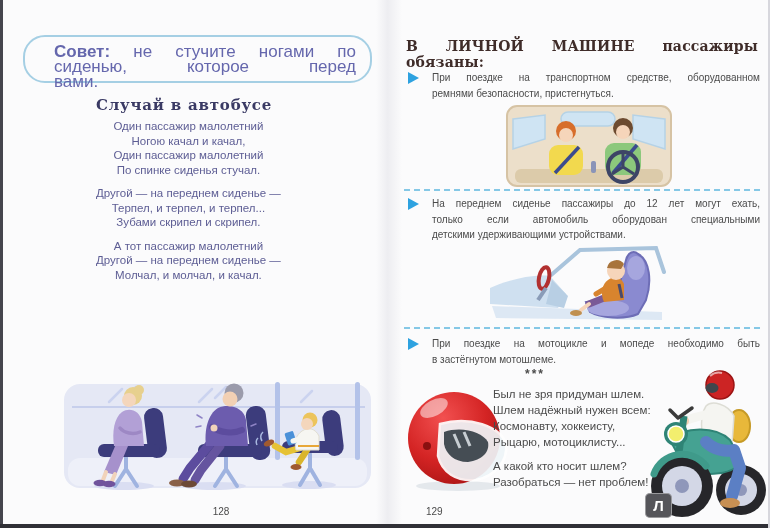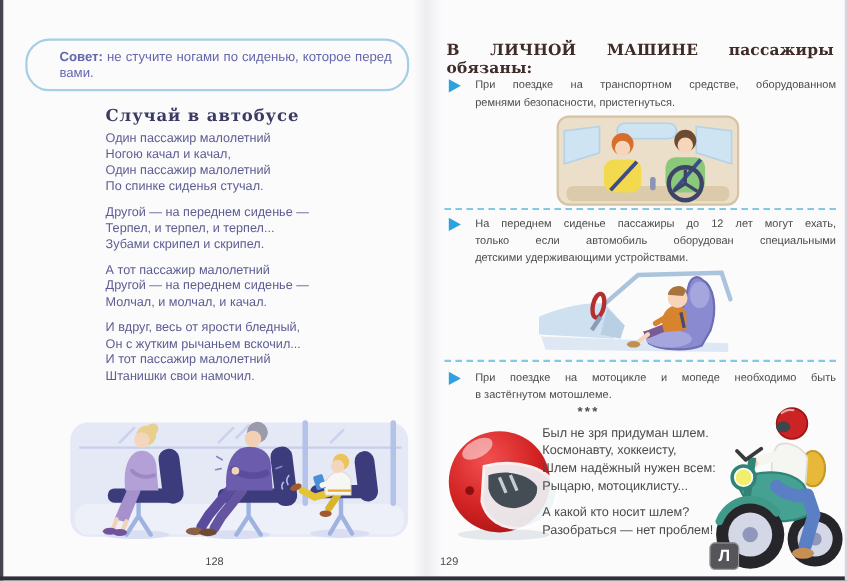--- a/index.html
+++ b/index.html
@@ -8,31 +8,31 @@
   
   .edge-l{position:absolute;left:0;top:0;width:3px;height:100%;background:#45454d;}
   .edge-b{position:absolute;left:0;bottom:0;width:100%;height:4px;background:#303036;}
   .edge-r{position:absolute;right:0;top:0;width:2px;height:100%;background:#d7d7dd;}
   .gutter{position:absolute;left:376px;top:0;width:26px;height:100%;
           background:linear-gradient(90deg,rgba(100,100,130,0) 0%,rgba(100,100,130,.09) 45%,rgba(100,100,130,0) 100%);}
 
   
   .tip-box{position:absolute;left:23px;top:35px;width:349px;height:48px;box-sizing:border-box;
            border:2px solid var(--tip_border);border-radius:22px;padding:7px 14px 0 29px;}
-  .tip-box p{margin:0;font-size:12px;line-height:15px;color:var(--tip_text);}
+  .tip-box p{margin:0;font-size:17px;line-height:15px;color:var(--tip_text);}
   .tip-l1{text-align:justify;text-align-last:justify;}
   .tip-box b{font-weight:bold;}
 
   .poem-title{position:absolute;left:96px;top:96px;margin:0;
               font:bold 15px "DejaVu Serif",serif;color:var(--title_left);letter-spacing:.8px;}
-  .poem{position:absolute;left:96px;top:119px;font-size:11.5px;line-height:14.5px;color:var(--poem_text);}
+  .poem{position:absolute;left:96px;top:119px;font-size:11.5px;line-height:14.5px;color:var(--poem_text);text-align:center;}
   .stanza{margin:0 0 9px 0;}
 
   .bus-svg{position:absolute;left:62px;top:380px;}
-  .pnum{position:absolute;top:506px;font-size:10px;color:var(--page_number);}
+  .pnum{position:absolute;top:506px;font-size:10px;color:var(--page_number);margin-left:26px;}
   .pnum-l{left:0;width:390px;text-align:center;}
   .pnum-r{left:400px;width:360px;text-align:left;}
 
   
   .r-title{position:absolute;left:406px;top:38px;width:352px;margin:0;
            font:bold 14px "DejaVu Serif",serif;color:var(--title_right);
            text-align:justify;text-align-last:justify;letter-spacing:.2px;}
   .rule{position:absolute;left:406px;width:354px;}
   .rule-1{top:70px;} .rule-2{top:196px;} .rule-3{top:336px;}
   .tri{position:absolute;left:2px;top:2px;width:0;height:0;
@@ -79,26 +79,20 @@
       </div>
       <div class="stanza">
         <div>Другой — на переднем сиденье —</div>
         <div>Терпел, и терпел, и терпел...</div>
         <div>Зубами скрипел и скрипел.</div>
       </div>
       <div class="stanza">
         <div>А тот пассажир малолетний</div>
         <div>Другой — на переднем сиденье —</div>
         <div>Молчал, и молчал, и качал.</div>
-      </div>
-      <div class="stanza">
-        <div>И вдруг, весь от ярости бледный,</div>
-        <div>Он с жутким рычаньем вскочил...</div>
-        <div>И тот пассажир малолетний</div>
-        <div>Штанишки свои намочил.</div>
       </div>
     </div>
 
     <svg class="bus-svg" width="312" height="120" viewBox="0 0 312 120">
       <rect x="2" y="4" width="307" height="104" rx="16" fill="#e5e8f5"></rect>
       <rect x="6" y="78" width="299" height="28" rx="12" fill="#eef0f9"></rect>
       <line x1="10" y1="27" x2="303" y2="27" stroke="#c7cfec" stroke-width="2"></line>
       <g stroke="#cbd3ef" stroke-width="2.5" stroke-linecap="round">
         <line x1="60" y1="9" x2="47" y2="22"></line>
           <line x1="74" y1="7" x2="63" y2="18"></line>
@@ -265,22 +259,22 @@
       <path d="M36,38 C66,30 96,40 102,58 C104,74 92,90 72,94 C52,96 38,86 34,70 Z" fill="#eff5f8" opacity="0.92" stroke="#ffffff" stroke-width="2.5"></path>
       <path d="M40,46 C58,40 78,46 84,56 C86,66 78,74 64,76 C50,76 42,68 40,58 Z" fill="#454d54"></path>
       <path d="M50,48 l6,14 M60,46 l6,14" stroke="#e8eef2" stroke-width="3" opacity="0.8"></path>
       <ellipse cx="30" cy="22" rx="15" ry="8" fill="#ffffff" opacity="0.5" transform="rotate(-28 30 22)"></ellipse>
       <circle cx="23" cy="60" r="4" fill="#8a1010"></circle>
     </svg>
 
     <div class="hpoem">
       <div class="stars">***</div>
       <div>Был не зря придуман шлем.</div>
+      <div>Шлем надёжный нужен всем:</div>
       <div>Космонавту, хоккеисту,</div>
-      <div>Шлем надёжный нужен всем:</div>
       <div>Рыцарю, мотоциклисту...</div>
       <div class="gap"></div>
       <div>А какой кто носит шлем?</div>
       <div>Разобраться — нет проблем!</div>
     </div>
 
     <svg class="moto-svg" width="130" height="160" viewBox="0 0 130 160">
       <circle cx="101" cy="126" r="25" fill="#26262a"></circle>
       <circle cx="101" cy="126" r="16" fill="#d3d7e6"></circle>
       <circle cx="101" cy="126" r="6" fill="#8f97ba"></circle>

